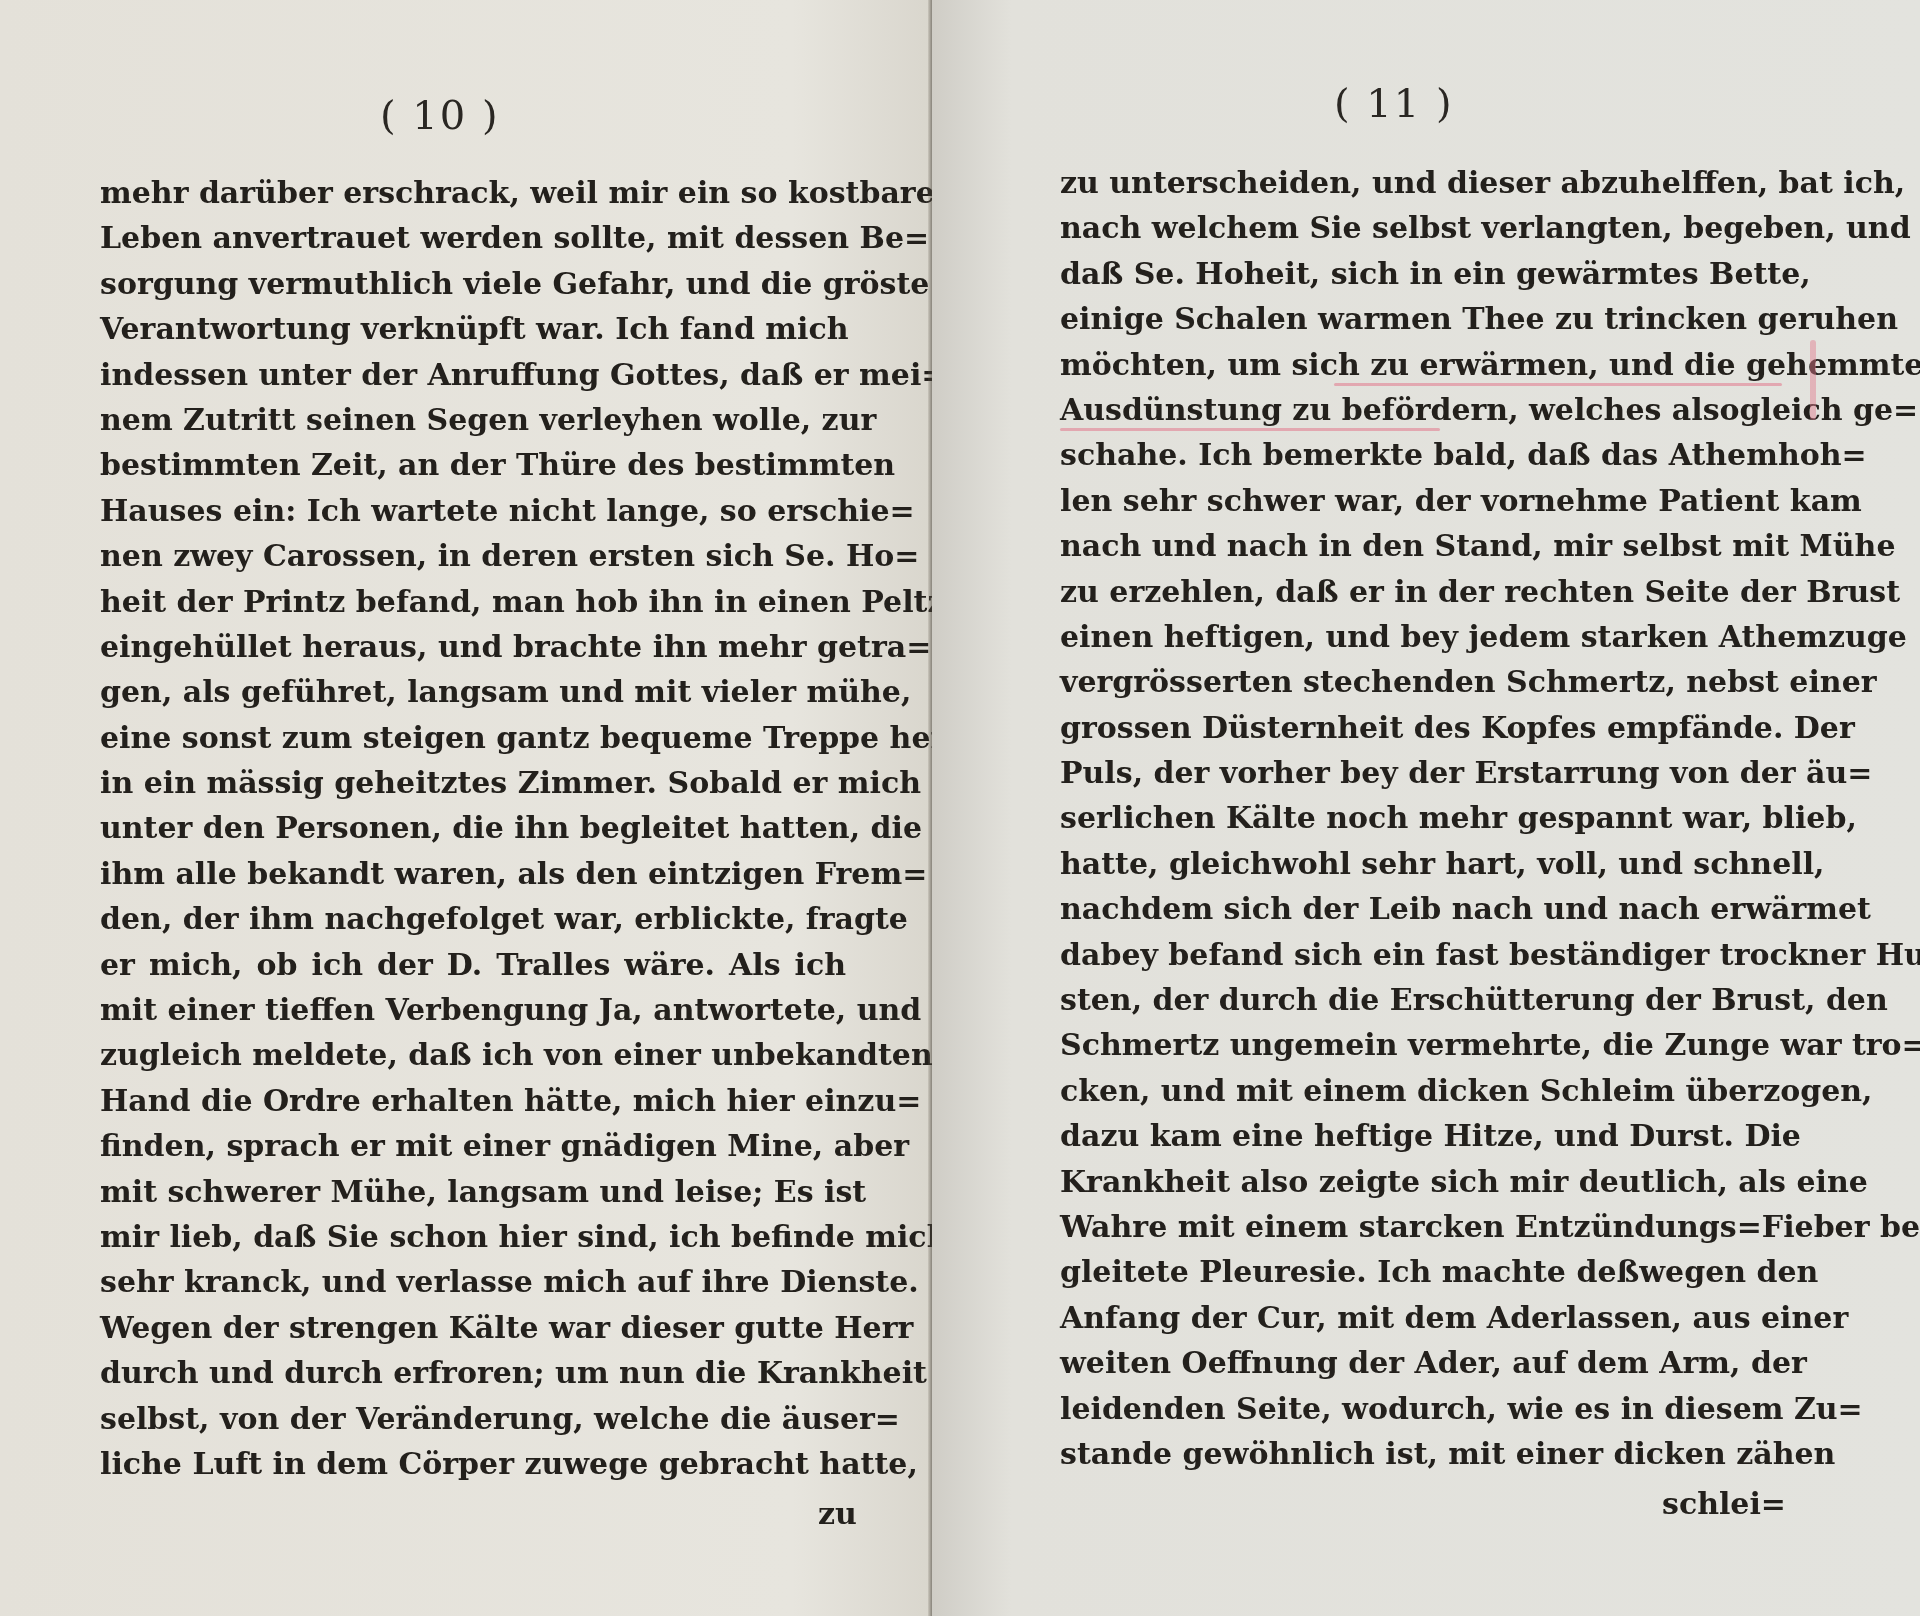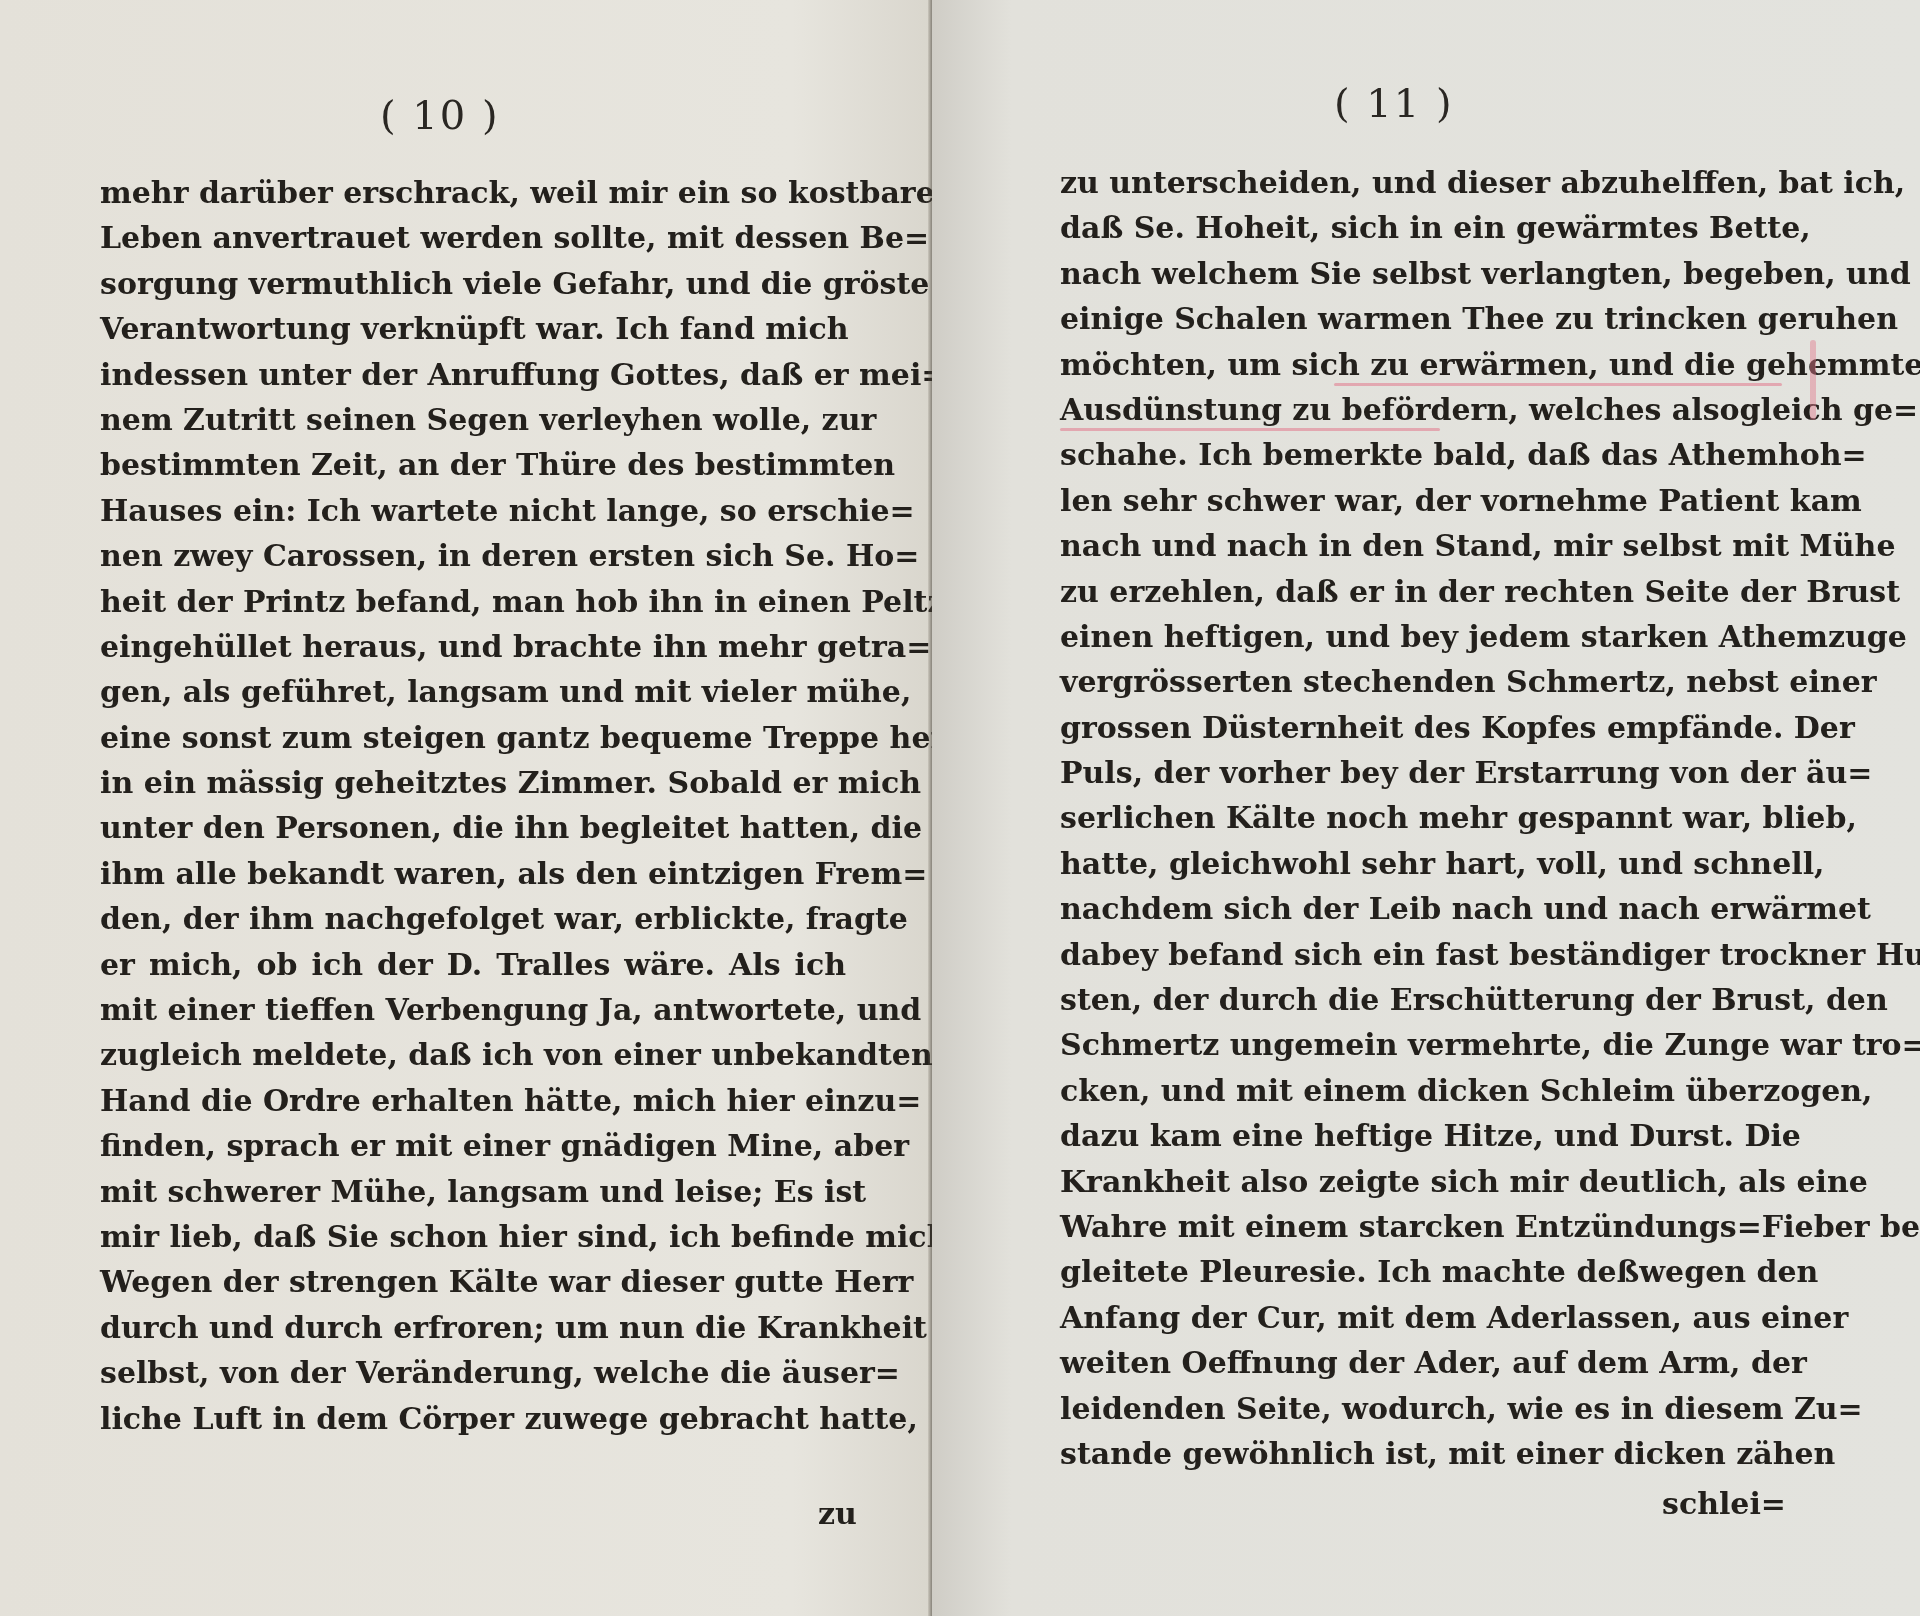--- a/index.html
+++ b/index.html
@@ -76,36 +76,37 @@
       <span class="line">unter den Personen, die ihn begleitet hatten, die</span>
       <span class="line">ihm alle bekandt waren, als den eintzigen Frem=</span>
       <span class="line">den, der ihm nachgefolget war, erblickte, fragte</span>
       <span class="line">er mich, ob ich der D. Tralles wäre. Als ich</span>
       <span class="line">mit einer tieffen Verbengung Ja, antwortete, und</span>
       <span class="line">zugleich meldete, daß ich von einer unbekandten</span>
       <span class="line">Hand die Ordre erhalten hätte, mich hier einzu=</span>
       <span class="line">finden, sprach er mit einer gnädigen Mine, aber</span>
       <span class="line">mit schwerer Mühe, langsam und leise; Es ist</span>
       <span class="line">mir lieb, daß Sie schon hier sind, ich befinde mich</span>
+      <span class="line">sehr kranck, und verlasse mich auf ihre Dienste.</span>
       <span class="line">Wegen der strengen Kälte war dieser gutte Herr</span>
       <span class="line">durch und durch erfroren; um nun die Krankheit</span>
       <span class="line">selbst, von der Veränderung, welche die äuser=</span>
       <span class="line">liche Luft in dem Cörper zuwege gebracht hatte,</span>
     </div>
     <div class="catchword" style="left:818px; top:1496px;text-align:right;">zu</div>
   </div>
 
   <div class="gutter"></div>
 
   <div class="page right">
     <div class="page-number" style="left:402px; top:80px;">( 11 )</div>
     <div class="text-block" style="left:128px; top:160px; width:682px;">
       <span class="line">zu unterscheiden, und dieser abzuhelffen, bat ich,</span>
+      <span class="line">nach welchem Sie selbst verlangten, begeben, und</span>
       <span class="line">daß Se. Hoheit, sich in ein gewärmtes Bette,</span>
-      <span class="line">nach welchem Sie selbst verlangten, begeben, und</span>
       <span class="line">einige Schalen warmen Thee zu trincken geruhen</span>
       <span class="line">möchten, um sich zu erwärmen, und die gehemmte</span>
       <span class="line">Ausdünstung zu befördern, welches alsogleich ge=</span>
       <span class="line">schahe. Ich bemerkte bald, daß das Athemhoh=</span>
       <span class="line">len sehr schwer war, der vornehme Patient kam</span>
       <span class="line">nach und nach in den Stand, mir selbst mit Mühe</span>
       <span class="line">zu erzehlen, daß er in der rechten Seite der Brust</span>
       <span class="line">einen heftigen, und bey jedem starken Athemzuge</span>
       <span class="line">vergrösserten stechenden Schmertz, nebst einer</span>
       <span class="line">grossen Düsternheit des Kopfes empfände. Der</span>

